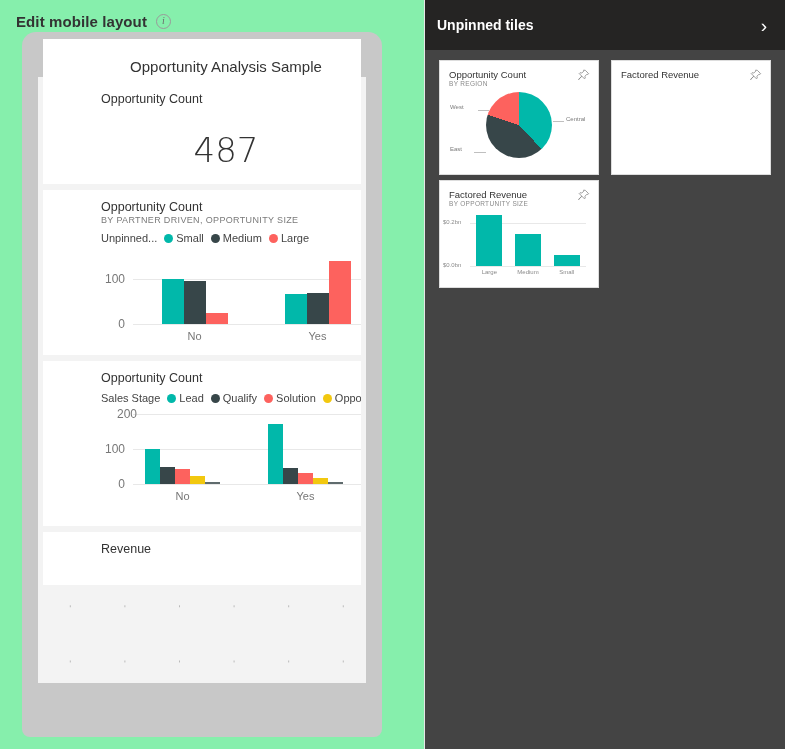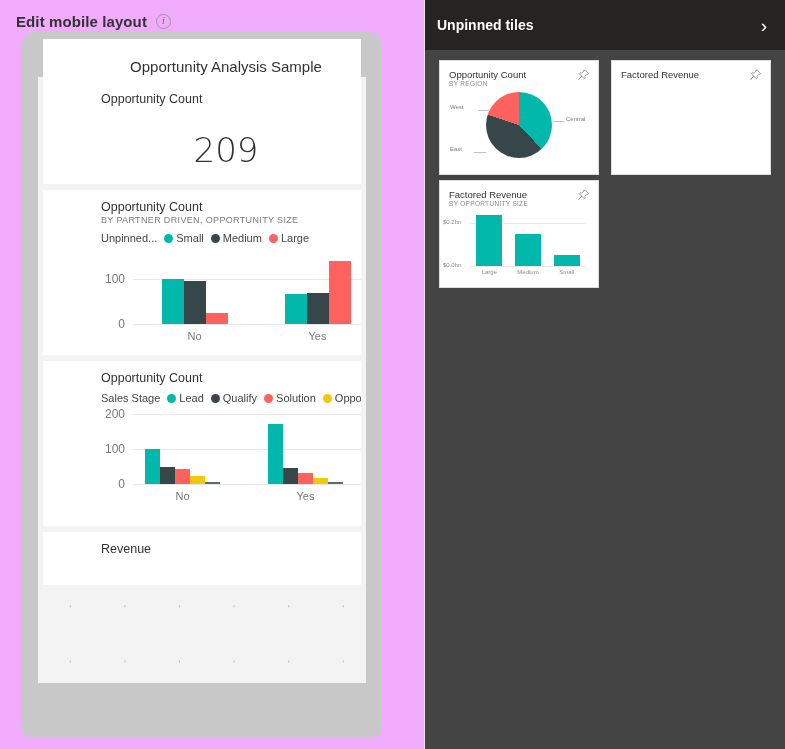--- a/index.html
+++ b/index.html
@@ -9,21 +9,21 @@
     font-family:"Liberation Sans", sans-serif;
     background:#ffffff;
     overflow:hidden;
     position:relative;
   }
   .app { position:relative; width:785px; height:749px; display:flex; }
 
   
   .editor {
     width:425px; height:749px;
-    background:#f0abfc;
+    background:#86efac;
     position:relative;
     border-right:1px solid #e6e6e6;
   }
   .editor-header {
     display:flex; align-items:center; gap:9px;
     padding:10px 0 0 16px;
     height:32px;
   }
   .editor-title {
     font-size:15px; font-weight:bold; color:#333333;
@@ -165,21 +165,21 @@
     <div class="phone">
       <div class="phone-canvas">
         <div class="grid-dots"></div>
 
         <div class="tile" id="tile-report-title" style="left:5px; top:-38px; width:318px; height:55px;">
           <span class="txt">Opportunity Analysis Sample</span>
         </div>
 
         <div class="tile" style="left:5px; top:5px; width:318px; height:102px;">
           <div class="tile-title">Opportunity Count</div>
-          <div class="card-value">209</div>
+          <div class="card-value">487</div>
         </div>
 
         <div class="tile" style="left:5px; top:113px; width:318px; height:165px;">
           <div class="tile-title">Opportunity Count</div>
           <div class="tile-sub">BY PARTNER DRIVEN, OPPORTUNITY SIZE</div>
 
           <div class="legend">
             <span class="lg-title">Unpinned...</span>
             <span class="lg-item">
               <i class="dot" style="background:#01B8AA"></i>
@@ -233,21 +233,21 @@
               <span>Opportuni</span>
             </span>
           </div>
 
           <div class="chart" id="chart2" style="height: 98px; width: 300px;">
               <div class="gridline" style="left: 42px; top: 76px; width: 246px;"></div>
               <div class="axis-lbl" style="top: 76px; width: 34px; left: 0px;">0</div>
               <div class="gridline" style="left: 42px; top: 41px; width: 246px;"></div>
               <div class="axis-lbl" style="top: 41px; width: 34px; left: 0px;">100</div>
               <div class="gridline" style="left: 42px; top: 6px; width: 246px;"></div>
-              <div class="axis-lbl" style="top: 6px; width: 34px; left: 0px;">200</div>
+              <div class="axis-lbl" style="top: 6px; width: 34px; left: 12px;">200</div>
               <div class="bar" style="position: absolute; background: rgb(1, 184, 170); width: 15px; height: 35.35px; left: 54px; top: 40.65px;"></div>
               <div class="bar" style="position: absolute; background: rgb(55, 70, 73); width: 15px; height: 17.5px; left: 69px; top: 58.5px;"></div>
               <div class="bar" style="position: absolute; background: rgb(253, 98, 94); width: 15px; height: 15.05px; left: 84px; top: 60.95px;"></div>
               <div class="bar" style="position: absolute; background: rgb(242, 200, 15); width: 15px; height: 8.05px; left: 99px; top: 67.95px;"></div>
               <div class="bar" style="position: absolute; background: rgb(95, 107, 109); width: 15px; height: 2px; left: 114px; top: 74px;"></div>
               <div class="cat-lbl" style="left: 91.5px; top: 82px;">No</div>
               <div class="bar" style="position: absolute; background: rgb(1, 184, 170); width: 15px; height: 60.2px; left: 177px; top: 15.8px;"></div>
               <div class="bar" style="position: absolute; background: rgb(55, 70, 73); width: 15px; height: 16.45px; left: 192px; top: 59.55px;"></div>
               <div class="bar" style="position: absolute; background: rgb(253, 98, 94); width: 15px; height: 11.2px; left: 207px; top: 64.8px;"></div>
               <div class="bar" style="position: absolute; background: rgb(242, 200, 15); width: 15px; height: 5.95px; left: 222px; top: 70.05px;"></div>

